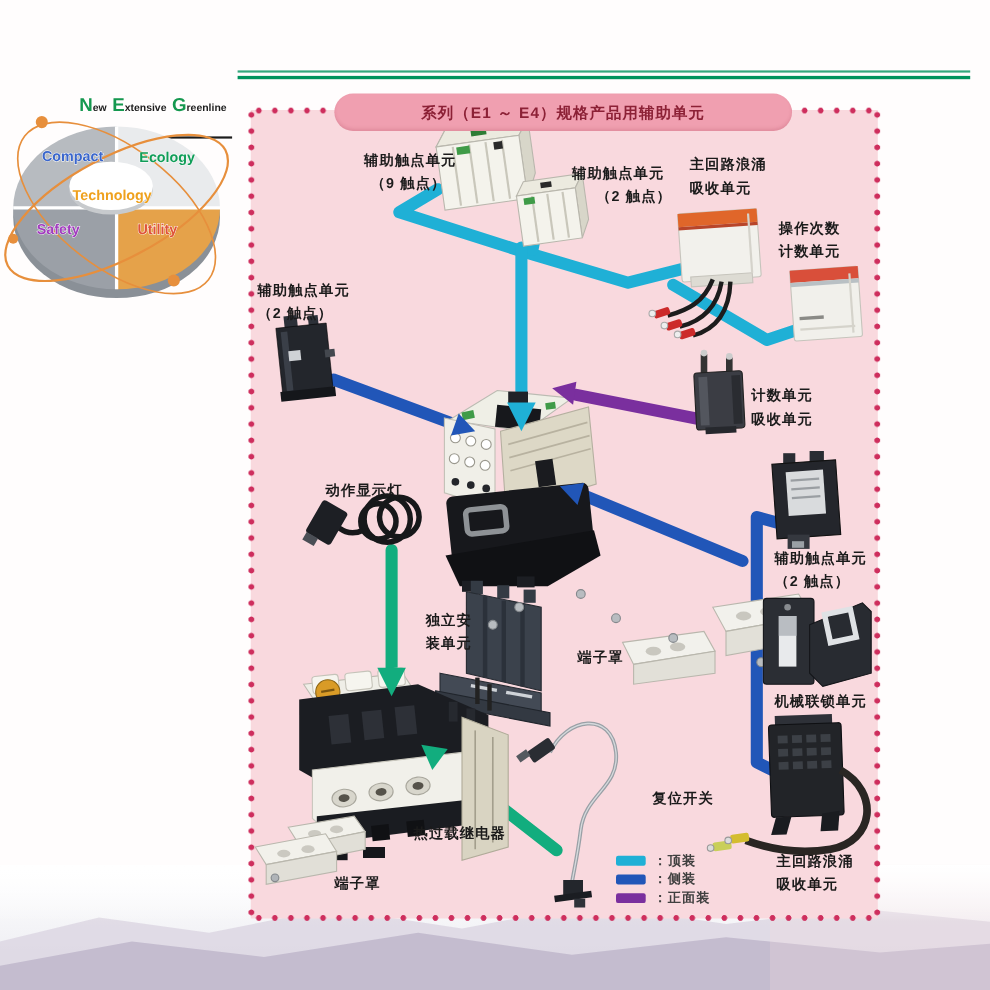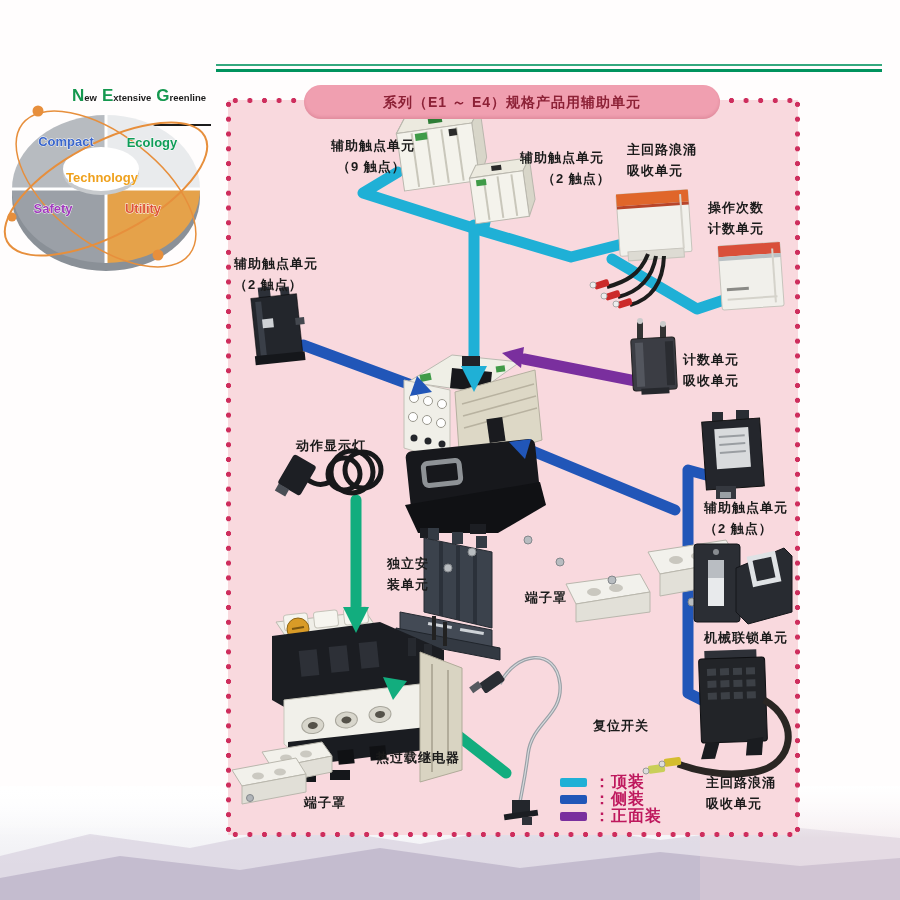--- a/index.html
+++ b/index.html
@@ -42,21 +42,21 @@
     letter-spacing:1px; line-height:1.6; white-space:nowrap; }
   .lbl .l2 { display:block; padding-left:6px; }
 
   
   .legend { position:absolute; left:560px; top:774px; z-index:4; }
   .legend-row { display:flex; align-items:center; height:17px; }
   .sw { display:inline-block; width:27px; height:9px; border-radius:2px; margin-right:7px; }
   .sw-top { background:#1fb0d6; }
   .sw-side { background:#2156b8; }
   .sw-front { background:#7a2f9e; }
-  .legend-text { font-size:16px; font-weight:bold; color:#be185d; letter-spacing:1px; }
+  .legend-text { font-size:12px; font-weight:bold; color:#404040; letter-spacing:1px; }
 
   
   .logo { position:absolute; left:6px; top:86px; width:212px; height:222px; z-index:4; }
   .brand { position:absolute; left:66px; top:0; border-bottom:2px solid #1c1c1c;
     padding-bottom:18px; white-space:nowrap; }
   .brand .bg { color:#15984f; font-size:17px; font-weight:bold; }
   .brand .sm { color:#1c1c1c; font-size:9.5px; font-weight:bold; margin-right:5px; }
   .ring-svg { position:absolute; left:0; top:22px; overflow:visible; }
   .ring-svg text { font-family:"Liberation Sans", sans-serif; font-weight:bold; font-size:13px;
     paint-order:stroke; stroke:#ffffff; stroke-width:.8px; }

